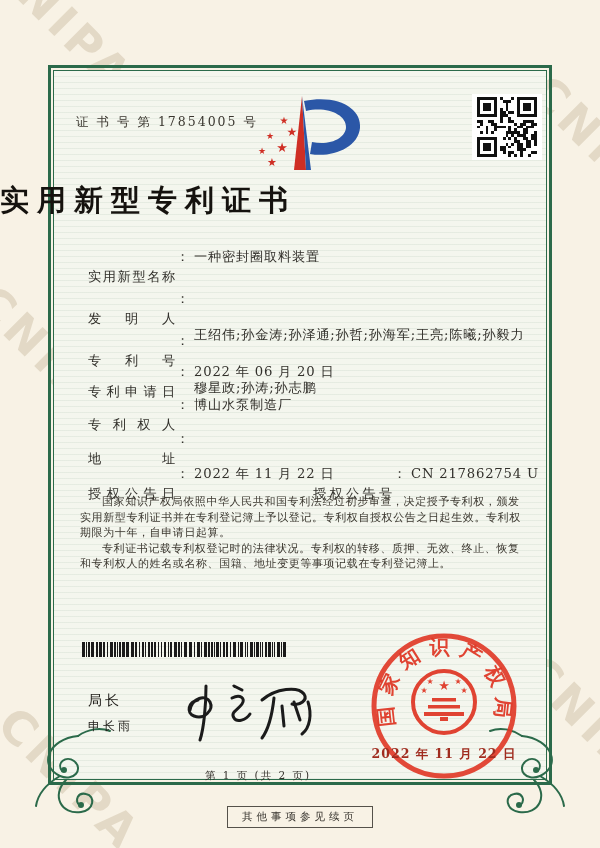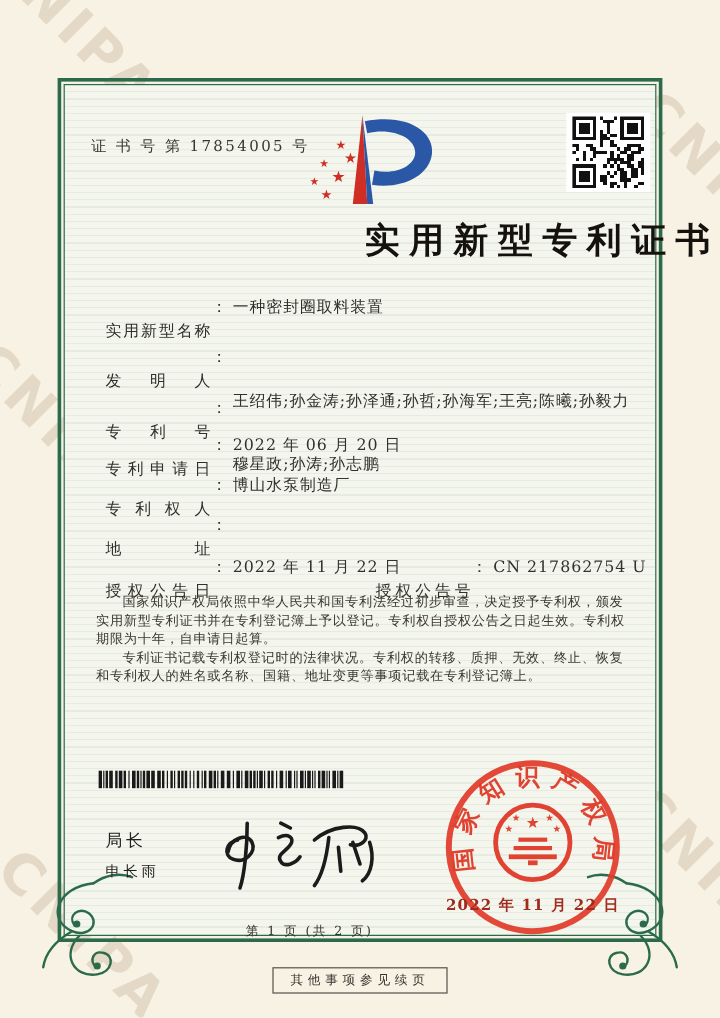--- a/index.html
+++ b/index.html
@@ -19,21 +19,21 @@
          background:
            repeating-linear-gradient(0deg, rgba(140,170,148,0.14) 0 1px, transparent 1px 6px),
            #f4f6ee;}
 
   .cert-no{position:absolute;left:76px;top:100px;font-size:12.5px;letter-spacing:2px;color:#3a362f;margin-top:14px;}
 
   .logo{position:absolute;left:254px;top:94px;}
   .qr-box{position:absolute;left:472px;top:94px;width:70px;height:66px;background:#ffffff;}
   .qr-box svg{position:absolute;left:5px;top:3px;}
 
-  .title{position:absolute;left:0;top:181px;width:600px;text-align:right;
+  .title{position:absolute;left:0;top:181px;width:600px;text-align:left;
          font-size:29px;font-weight:bold;letter-spacing:8px;color:#15120e;}
 
   .row{position:absolute;left:88px;display:flex;align-items:flex-start;
        font-size:13.2px;color:#32302b;letter-spacing:0.8px;line-height:1.35;}
   .row .lab{width:88px;flex:none;text-align:justify;text-align-last:justify;margin-top:20px;}
   .row .col{flex:none;margin-right:4px;}
   .row .val{white-space:pre;}
   .val2{display:block;}
 
   .paras{position:absolute;left:80px;top:494px;width:442px;

